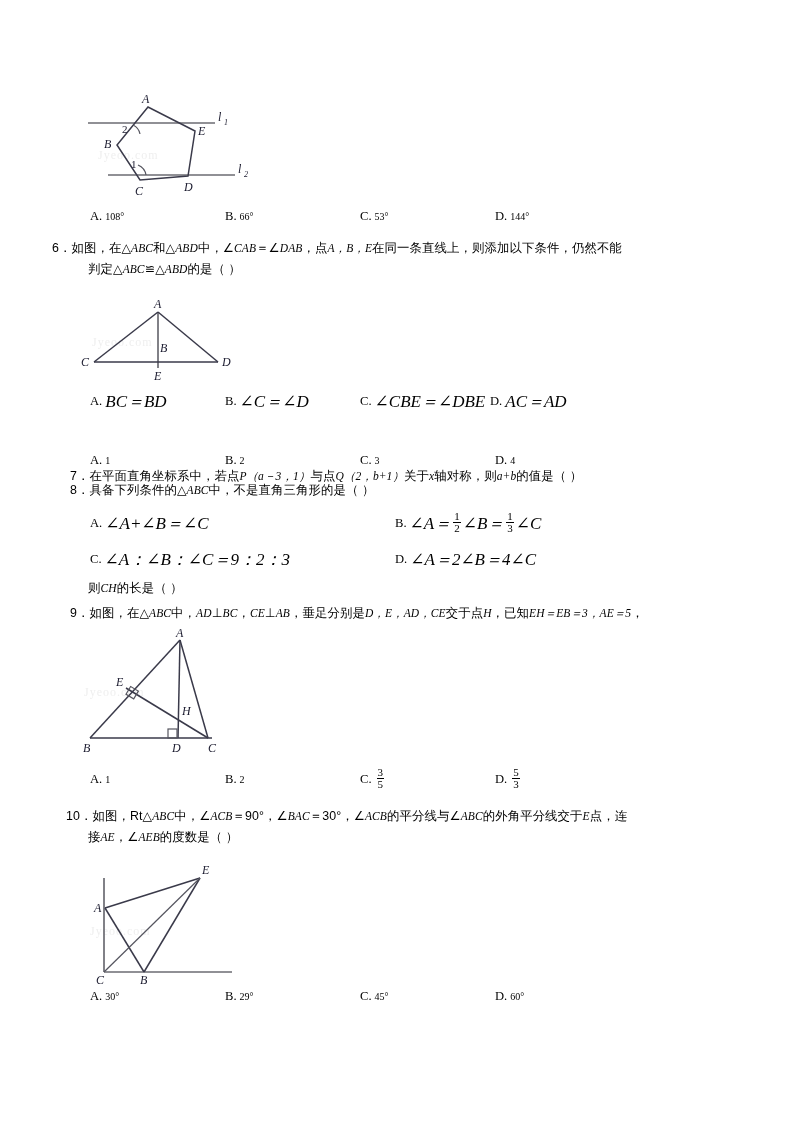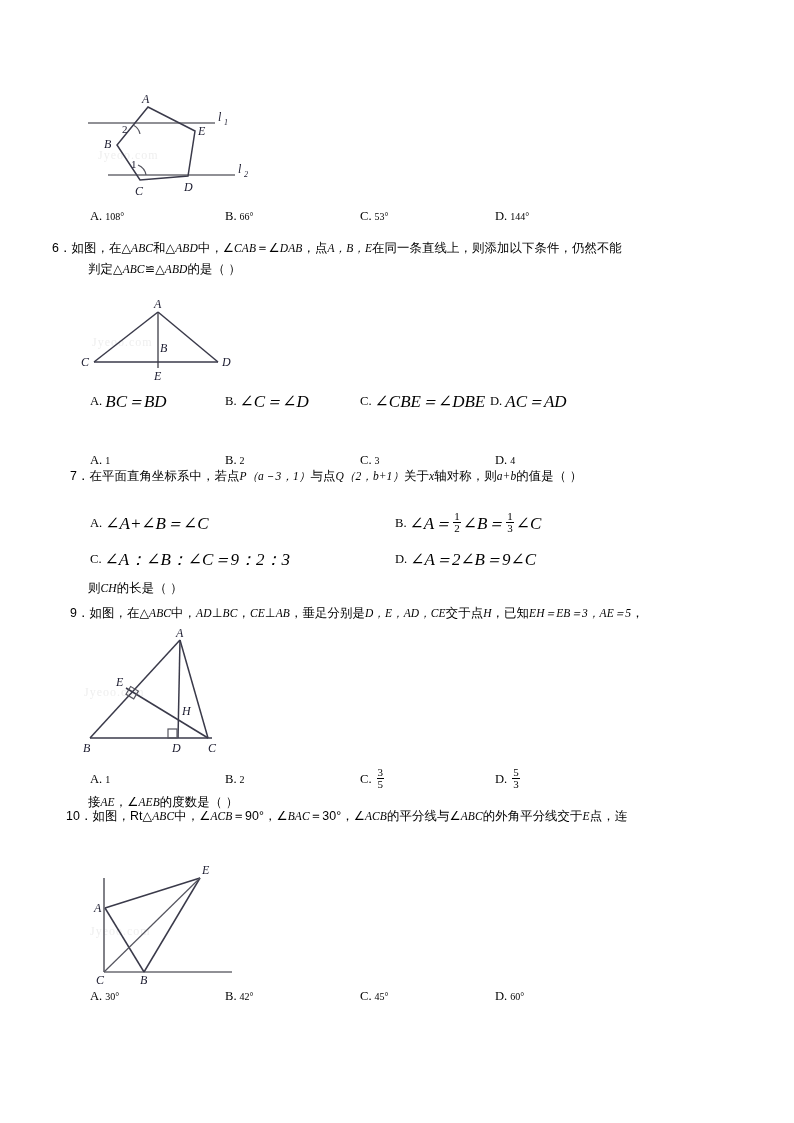--- a/index.html
+++ b/index.html
@@ -257,20 +257,23 @@
     <div class="opt colC">
       <span class="lbl">C.</span>
       <span class="val">3</span>
     </div>
     <div class="opt colD">
       <span class="lbl">D.</span>
       <span class="val">4</span>
     </div>
   </div>
 
+  <div class="qtext" style="left:70px; top:480px;">
+    <span class="cn">8．具备下列条件的△</span><span class="ital">ABC</span><span class="cn">中，不是直角三角形的是（      ）</span>
+  </div>
 
   <div class="optrow" style="top:510px;">
     <div class="opt colA">
       <span class="lbl">A.</span>
       <span class="valit">∠A+∠B＝∠C</span>
     </div>
     <div class="opt colB2">
       <span class="lbl">B.</span>
       <span class="valit">∠A＝</span>
       <span class="frac">
@@ -286,21 +289,21 @@
     </div>
   </div>
 
   <div class="optrow" style="top:546px;">
     <div class="opt colA">
       <span class="lbl">C.</span>
       <span class="valit">∠A：∠B：∠C＝9：2：3</span>
     </div>
     <div class="opt colB2">
       <span class="lbl">D.</span>
-      <span class="valit">∠A＝2∠B＝9∠C</span>
+      <span class="valit">∠A＝2∠B＝4∠C</span>
     </div>
   </div>
 
   <div class="qtext" style="left:70px; top:580px;margin-top:23px;">
     <span class="cn">9．如图，在△</span><span class="ital">ABC</span><span class="cn">中，</span><span class="ital">AD</span><span class="cn">⊥</span><span class="ital">BC</span><span class="cn">，</span><span class="ital">CE</span><span class="cn">⊥</span><span class="ital">AB</span><span class="cn">，垂足分别是</span><span class="ital">D，E，AD，CE</span><span class="cn">交于点</span><span class="ital">H</span><span class="cn">，已知</span><span class="ital">EH＝EB＝3，AE＝5</span><span class="cn">，</span>
   </div>
   <div class="qtext" style="left:88px; top:578px;">
     <span class="cn">则</span><span class="ital">CH</span><span class="cn">的长是（      ）</span>
   </div>
 
@@ -351,21 +354,21 @@
       <span class="frac">
         <span class="num">5</span>
         <span class="den">3</span>
       </span>
     </div>
   </div>
 
   <div class="qtext" style="left:66px; top:806px;">
     <span class="cn">10．如图，Rt△</span><span class="ital">ABC</span><span class="cn">中，∠</span><span class="ital">ACB</span><span class="cn">＝90°，∠</span><span class="ital">BAC</span><span class="cn">＝30°，∠</span><span class="ital">ACB</span><span class="cn">的平分线与∠</span><span class="ital">ABC</span><span class="cn">的外角平分线交于</span><span class="ital">E</span><span class="cn">点，连</span>
   </div>
-  <div class="qtext" style="left:88px; top:792px;">
+  <div class="qtext" style="left:88px; top:827px;">
     <span class="cn">接</span><span class="ital">AE</span><span class="cn">，∠</span><span class="ital">AEB</span><span class="cn">的度数是（      ）</span>
   </div>
 
   <div class="fig" style="left:82px; top:860px;">
     <svg width="175" height="125" viewBox="0 0 175 125">
       <text class="watermark" x="8" y="75">Jyeoo.com</text>
 
       <line class="stroke-line" x1="22" y1="18" x2="22" y2="112"></line>
 
       <line class="stroke-line" x1="22" y1="112" x2="150" y2="112"></line>
@@ -384,21 +387,21 @@
     </svg>
   </div>
 
   <div class="optrow" style="top:983px;">
     <div class="opt colA">
       <span class="lbl">A.</span>
       <span class="val">30°</span>
     </div>
     <div class="opt colB">
       <span class="lbl">B.</span>
-      <span class="val">42°</span>
+      <span class="val">29°</span>
     </div>
     <div class="opt colC">
       <span class="lbl">C.</span>
       <span class="val">45°</span>
     </div>
     <div class="opt colD">
       <span class="lbl">D.</span>
       <span class="val">60°</span>
     </div>
   </div>

